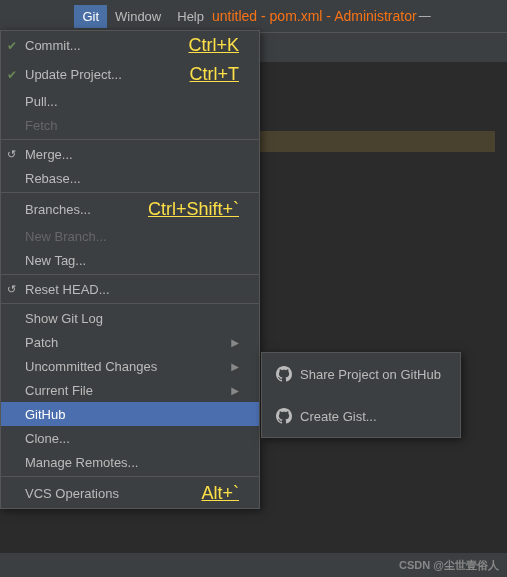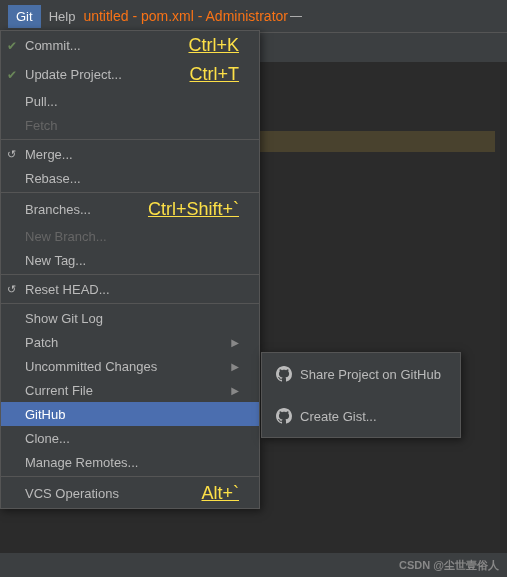--- a/index.html
+++ b/index.html
@@ -13,21 +13,21 @@
       overflow: hidden;
       position: relative;
     }
 
     
     .title-bar {
       background: #3c3f41;
       height: 30px;
       display: flex;
       align-items: center;
-      justify-content: flex-start;
+      justify-content: center;
       padding: 16px 8px;
       border-bottom: 1px solid #555;
     }
     .title-bar-left {
       display: flex;
       align-items: center;
       gap: 12px;
     }
     .title-bar-menu {
       display: flex;
@@ -233,20 +233,21 @@
       line-height: 1.7;
     }
   </style>
 </head>
 <body>
 
 <div class="title-bar">
   <div class="title-bar-left">
     <div class="title-bar-menu">
       <div class="menu-item-title active">Git</div>
+      <div class="menu-item-title">Window</div>
       <div class="menu-item-title">Help</div>
     </div>
   </div>
   <div class="title-text">untitled - pom.xml - Administrator</div>
   <div class="title-controls">
     <div class="title-btn">—</div>
   </div>
 </div>
 
 <div class="toolbar">

